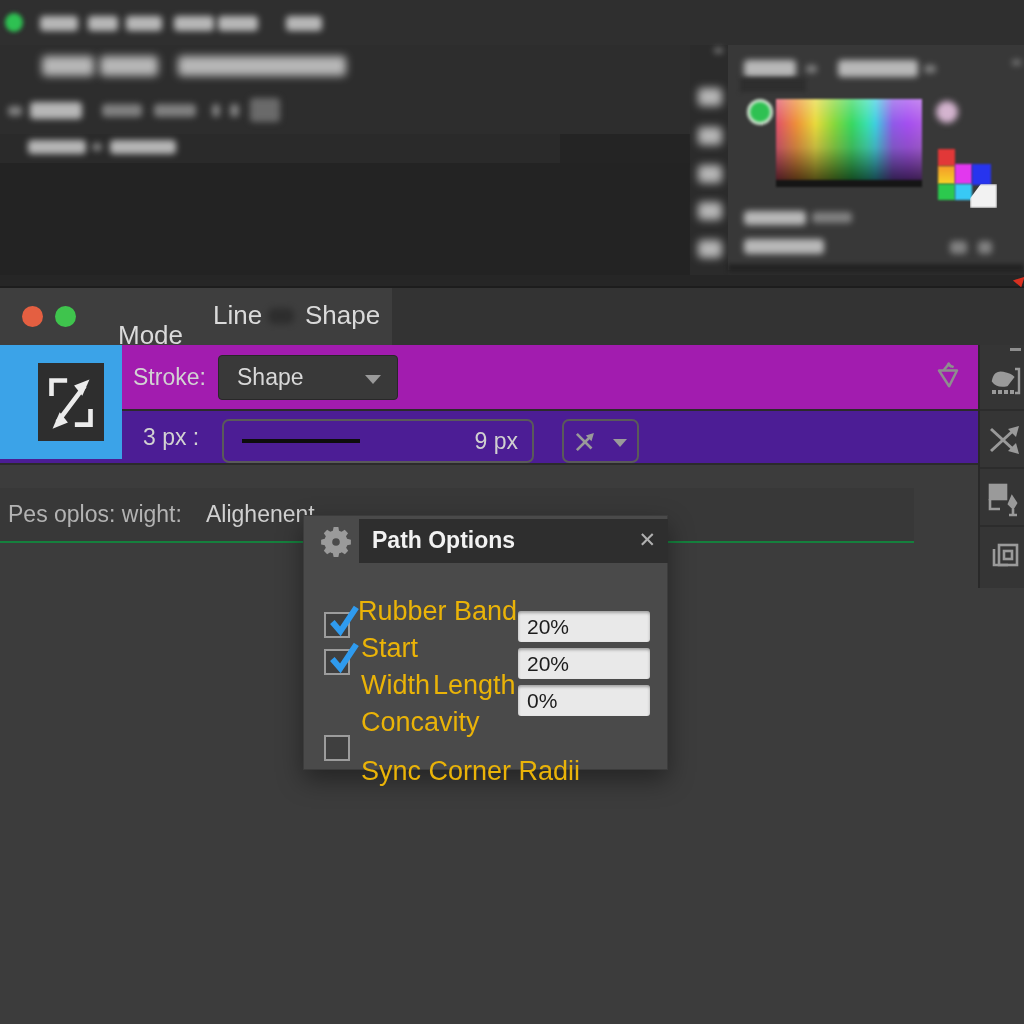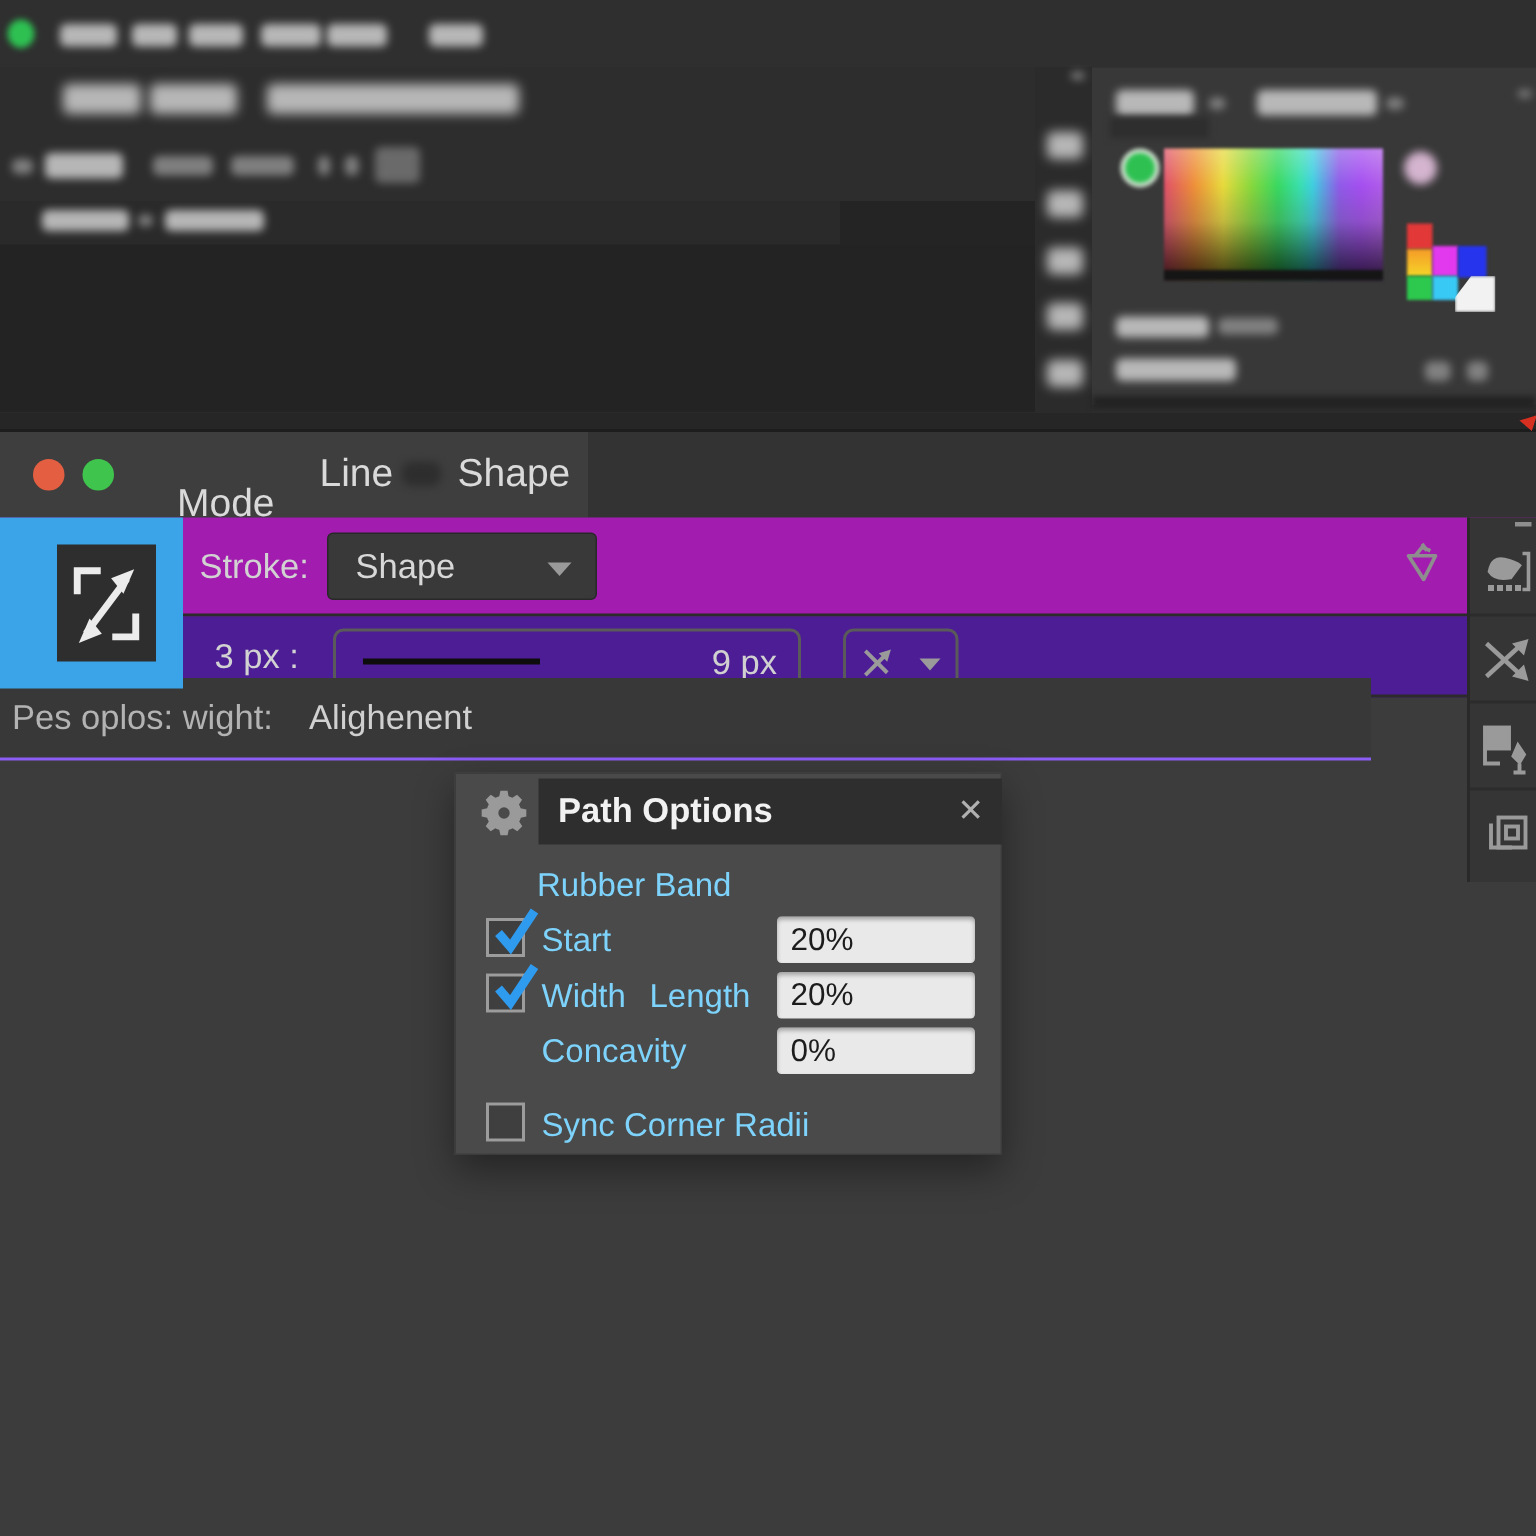--- a/index.html
+++ b/index.html
@@ -14,21 +14,21 @@
   .bb { position:absolute; background:#cfcfcf; border-radius:4px; filter:blur(4px); opacity:.85; }
   .bb.dim { background:#8e8e8e; }
   .blur2 { filter:blur(2px); } .blur3 { filter:blur(3px); }
   
   .row-label { color:#d2d2d2; font-size:23px; display:flex; align-items:center; height:100%; }
   .chev { width:0; height:0; border-left:8px solid transparent; border-right:8px solid transparent; border-top:9px solid #9a9a9a; }
   .panel-sep { position:absolute; left:0; width:100%; height:2px; background:#2c2c2c; }
   
   #dialog { position:absolute; left:303px; top:515px; width:365px; height:255px; background:#4a4a4a;
             border:1px solid #3c3c3c; box-shadow:0 10px 24px rgba(0,0,0,.4); }
-  .dlg-label { position:absolute; color:#7dd3fc; font-size:22px; }
+  .dlg-label { position:absolute; color:#eab308; font-size:27px;margin-top:19px; }
   .dlg-input { position:absolute; width:132px; height:31px; background:#e9e9e9; border:none; border-radius:3px;
                box-shadow:inset 0 2px 3px rgba(0,0,0,.3); color:#1c1c1c; font-size:21px; padding-left:9px;
                font-family:"Liberation Sans", sans-serif; }
   .dlg-check { position:absolute; width:26px; height:26px; background:#3f3f3f; border:2px solid #9c9c9c; }
   .checkmark { position:absolute; left:1px; top:-8px; width:32px; height:32px; overflow:visible; }
 </style>
 </head>
 <body>
 
 <div id="stage">
@@ -161,21 +161,21 @@
         <g stroke="#9a9a9a" stroke-width="3.2" fill="none">
           <path d="M6 26 L24 8"></path>
           <path d="M6 6 L24 24"></path>
         </g>
         <polygon points="27,5 17,8 24,15" fill="#9a9a9a"></polygon>
       </svg>
       <span class="chev" style="position:absolute;right:10px;top:18px;border-left-width:7px;border-right-width:7px;border-top-width:8px;"></span>
     </div>
   </div>
 
-  <div class="abs" style="left:0;top:452px;width:914px;height:55px;background:#383838;border-bottom:2px solid #8b5cf6;">
+  <div class="abs" style="left:0;top:488px;width:914px;height:55px;background:#383838;border-bottom:2px solid #15803d;">
     <div class="abs" style="left:8px;top:13px;color:#b3b3b3;font-size:23px;">Pes oplos: wight:</div>
     <div class="abs" style="left:206px;top:13px;color:#d0d0d0;font-size:23px;">Alighenent</div>
   </div>
 
   <div class="abs" style="left:978px;top:345px;width:46px;height:243px;background:#353535;border-left:2px solid #292929;">
     <div class="abs" style="left:30px;top:3px;width:11px;height:3px;background:#8e8e8e;"></div>
     <div class="panel-sep" style="top:64px;"></div>
     <div class="panel-sep" style="top:122px;"></div>
     <div class="panel-sep" style="top:180px;"></div>
     <svg class="abs" style="left:7px;top:16px;" width="34" height="40" viewBox="0 0 34 40">

